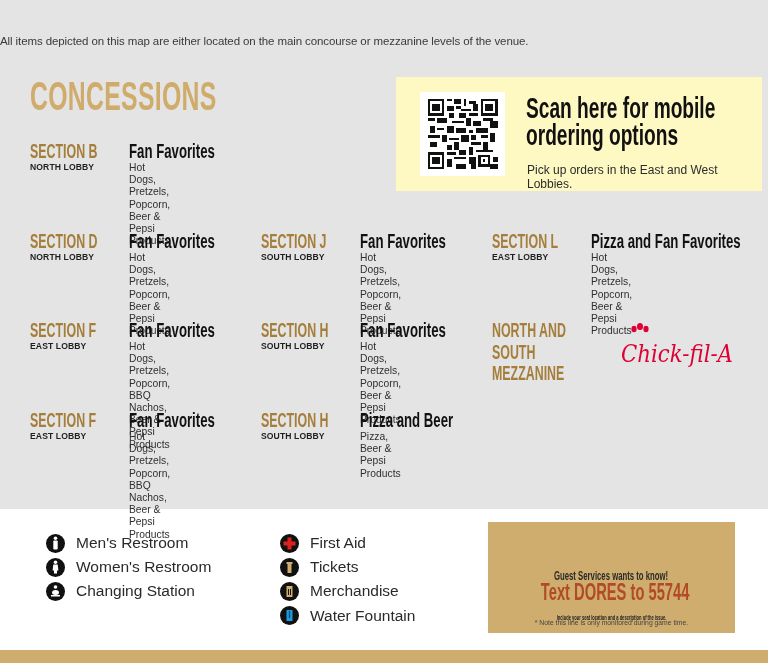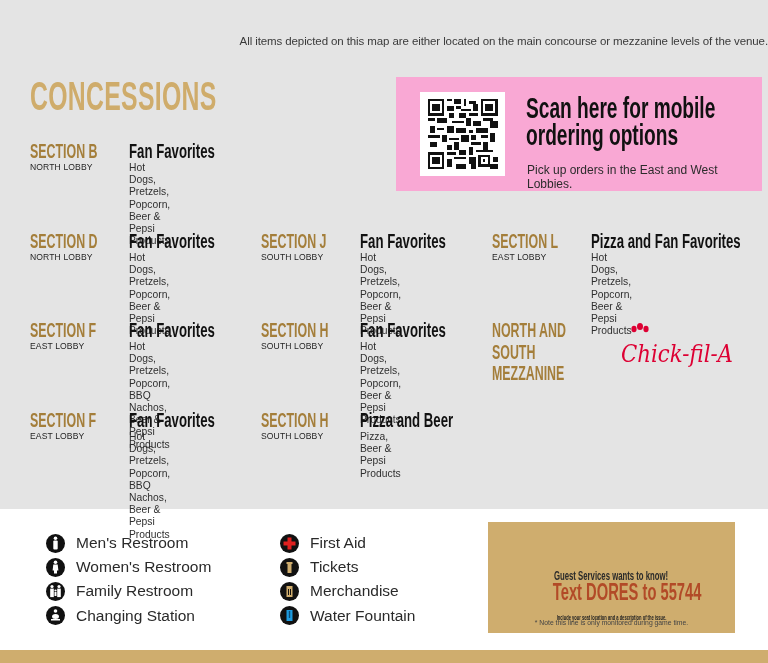--- a/index.html
+++ b/index.html
@@ -1,51 +1,51 @@
 <!DOCTYPE html>
 <html><head>
 <meta charset="utf-8">
 <style>
   * { box-sizing: border-box; margin: 0; padding: 0; }
   html, body { width: 768px; height: 663px; overflow: hidden; background: #ffffff; }
   body { position: relative; font-family: "Liberation Sans", sans-serif; }
 
   .top { position: absolute; left: 0; top: 0; width: 768px; height: 509px; background: #e4e4e4; }
-  .note { position: absolute; left: 0; top: 35px; width: 768px; text-align: right; font-size: 11.5px; color: #3a3a3a; letter-spacing: -0.1px; }
+  .note { position: absolute; left: 0; top: 35px; width: 768px; text-align: left; font-size: 11.5px; color: #3a3a3a; letter-spacing: -0.1px; }
 
   .cond { font-family: "Liberation Sans", sans-serif; font-weight: bold; transform-origin: left top; display: inline-block; white-space: nowrap; }
 
   .title { position: absolute; left: 30px; top: 76px; font-size: 40px; color: #cfac6b; transform: scaleX(0.62); letter-spacing: 0.5px; line-height: 40px; }
 
-  .promo { position: absolute; left: 396px; top: 77px; width: 366px; height: 114px; background: #f9a8d4; }
+  .promo { position: absolute; left: 396px; top: 77px; width: 366px; height: 114px; background: #fef9c3; }
   .qr { position: absolute; left: 24px; top: 15px; width: 85px; height: 84px; background: #fff; padding: 7px; }
   .qr svg { width: 71px; height: 70px; display: block; }
   .promo-head { position: absolute; left: 130px; top: 18px; font-size: 29px; line-height: 27px; color: #111; transform: scaleX(0.66); }
   .promo-sub { position: absolute; left: 131px; top: 86px; font-size: 12px; color: #2b2b2b; }
 
   .stand { position: absolute; }
   .sec-name { position: absolute; left: 0; top: 0; font-size: 20px; color: #a47e3a; transform: scaleX(0.62); line-height: 20px; }
-  .sec-loc { position: absolute; left: 0; top: 21px; font-size: 8.6px; font-weight: normal; color: #1f1f1f; letter-spacing: 0.1px; white-space: nowrap; }
+  .sec-loc { position: absolute; left: 0; top: 21px; font-size: 8.6px; font-weight: bold; color: #1f1f1f; letter-spacing: 0.1px; white-space: nowrap; }
   .menu-title { position: absolute; left: 99px; top: 0; font-size: 20px; color: #111; transform: scaleX(0.66); line-height: 20px; }
   .menu-items { position: absolute; left: 99px; top: 21px; font-size: 10.3px; line-height: 12.2px; color: #2f2f2f; }
 
   .mezz { position: absolute; left: 492px; top: 320px; font-size: 20px; line-height: 21.5px; color: #a47e3a; transform: scaleX(0.62); }
   .cfa { position: absolute; left: 589px; top: 322px; width: 120px; height: 50px; margin-left: 30px; }
 
   .legend-col { position: absolute; top: 531px; }
   .legend-item { display: flex; align-items: center; height: 24.2px; }
   .legend-icon { width: 19px; height: 19px; border-radius: 50%; background: #111; position: relative; flex: 0 0 19px; display: flex; align-items: center; justify-content: center; }
   .legend-label { margin-left: 11px; font-size: 15.5px; color: #2a2a2a; white-space: nowrap; }
 
   .assist { position: absolute; left: 488px; top: 522px; width: 247px; height: 111px; background: #cfad6e; text-align: center; }
   .assist-head { position: absolute; left: 0; top: 9px; width: 247px; }
   .assist-head span { font-size: 34px; line-height: 34px; color: #1a1a1a; transform: scaleX(0.64); transform-origin: center top; }
   .assist-sub { position: absolute; left: 0; top: 44px; width: 247px; }
   .assist-sub span { font-size: 12.5px; color: #2a2a2a; transform: scaleX(0.62); transform-origin: center top; }
-  .assist-text { position: absolute; left: 16px; top: 58px; width: 247px; }
+  .assist-text { position: absolute; left: 4px; top: 58px; width: 247px; }
   .assist-text span { font-size: 23px; line-height: 24px; color: #b24a27; transform: scaleX(0.64); transform-origin: center top; }
   .assist-tiny { position: absolute; left: 0; top: 84px; width: 247px; }
   .assist-tiny span { font-size: 7px; color: #222; transform: scaleX(0.58); transform-origin: center top; }
   .assist-note { position: absolute; left: 0; top: 97px; width: 247px; font-size: 6.8px; color: #444; }
 
   .bottom-bar { position: absolute; left: 0; top: 650px; width: 768px; height: 13px; background: #cfad6e; }
 </style>
 </head>
 <body>
 
@@ -248,33 +248,20 @@
       <svg width="19" height="19" viewBox="0 0 19 19">
           <circle cx="9.5" cy="4.2" r="1.8" fill="#fff"></circle>
           <path d="M7.3 6.6 H11.7 L12.4 12.5 H11 V15.5 H8 V12.5 H6.6 Z" fill="#fff"></path>
         </svg>
     </span>
     <span class="legend-label">Women's Restroom</span>
   </div>
   <div class="legend-item">
     <span class="legend-icon">
       <svg width="19" height="19" viewBox="0 0 19 19">
-          <circle cx="6" cy="4.5" r="1.6" fill="#fff"></circle>
-          <circle cx="13" cy="4.5" r="1.6" fill="#fff"></circle>
-          <rect x="4.2" y="6.6" width="3.6" height="8.5" fill="#fff"></rect>
-          <rect x="11.2" y="6.6" width="3.6" height="8.5" fill="#fff"></rect>
-          <circle cx="9.5" cy="8.5" r="1.1" fill="#fff"></circle>
-          <rect x="8.5" y="10" width="2" height="4" fill="#fff"></rect>
-        </svg>
-    </span>
-    <span class="legend-label">Family Restroom</span>
-  </div>
-  <div class="legend-item">
-    <span class="legend-icon">
-      <svg width="19" height="19" viewBox="0 0 19 19">
           <circle cx="9.5" cy="5" r="1.8" fill="#fff"></circle>
           <ellipse cx="9.5" cy="10.5" rx="3.5" ry="2.5" fill="#fff"></ellipse>
           <rect x="5" y="13" width="9" height="1.5" fill="#fff"></rect>
         </svg>
     </span>
     <span class="legend-label">Changing Station</span>
   </div>
 </div>
 
 <div class="legend-col" style="left:280px;">

